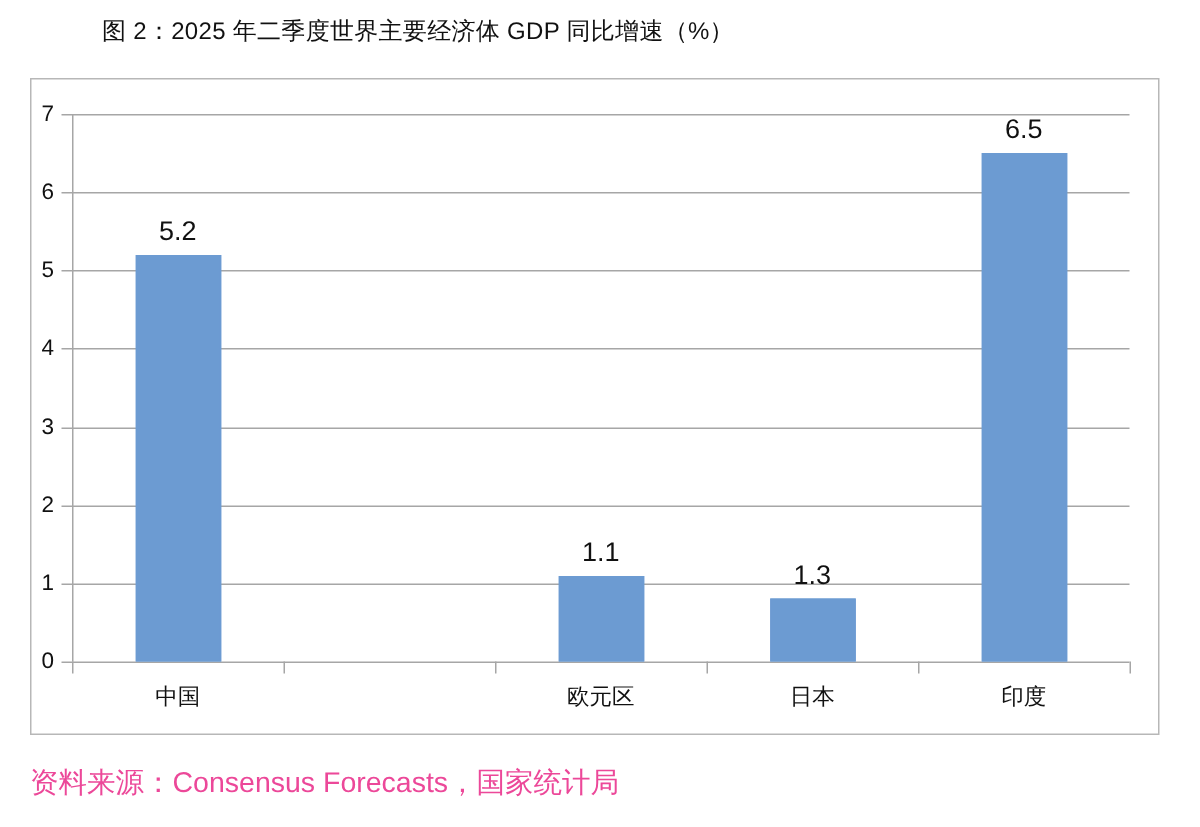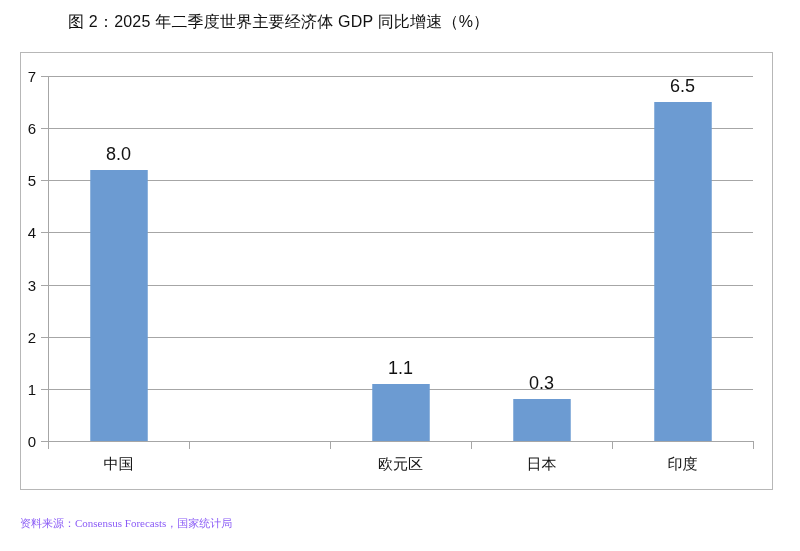--- a/index.html
+++ b/index.html
@@ -153,25 +153,24 @@
     font-size: 15px;
     color: #111111;
     white-space: nowrap;
   }
 
   
   .source-note {
     position: absolute;
     left: 20px;
     top: 513px;
-    font-size: 11px;
+    font-size: 19px;
     line-height: 20px;
-    color: #8b5cf6;
-    white-space: nowrap;
-    font-family: Liberation Serif, serif;
+    color: #ec4899;
+    white-space: nowrap;
   }
 </style>
 </head>
 <body>
 
 <div class="page">
 
   <div class="fig-title">图 2：2025 年二季度世界主要经济体 GDP 同比增速（%）</div>
 
   <div class="chart-frame">
@@ -202,34 +201,34 @@
           <div class="ytick" style="top: 14.2857%;"></div>
           <div class="ylabel" style="top: 14.2857%;">6</div>
           <div class="gridline" style="top: 0%;"></div>
           <div class="ytick" style="top: 0%;"></div>
           <div class="ylabel" style="top: 0%;">7</div>
         </div>
 
       <div class="bars" id="bars-layer">
           <div class="bar-slot" style="left: 0%; width: 20%;">
             <div class="bar" title="中国 5.2" style="height: 74.2857%; background: rgb(108, 155, 210); border-color: rgb(108, 155, 210);"></div>
-            <div class="bar-value" style="bottom: calc(74.2857% + 5px);">8.0</div>
+            <div class="bar-value" style="bottom: calc(74.2857% + 5px);">5.2</div>
             <div class="cat-label">中国</div>
           </div>
           <div class="xtick" style="left: 20%;"></div>
           <div class="xtick" style="left: 40%;"></div>
           <div class="bar-slot" style="left: 40%; width: 20%;">
             <div class="bar" title="欧元区 1.1" style="height: 15.7143%; background: rgb(108, 155, 210); border-color: rgb(108, 155, 210);"></div>
             <div class="bar-value" style="bottom: calc(15.7143% + 5px);">1.1</div>
             <div class="cat-label">欧元区</div>
           </div>
           <div class="xtick" style="left: 60%;"></div>
           <div class="bar-slot" style="left: 60%; width: 20%;">
             <div class="bar" title="日本 0.8" style="height: 11.4286%; background: rgb(108, 155, 210); border-color: rgb(108, 155, 210);"></div>
-            <div class="bar-value" style="bottom: calc(11.4286% + 5px);">0.3</div>
+            <div class="bar-value" style="bottom: calc(11.4286% + 5px);">1.3</div>
             <div class="cat-label">日本</div>
           </div>
           <div class="xtick" style="left: 80%;"></div>
           <div class="bar-slot" style="left: 80%; width: 20%;">
             <div class="bar" title="印度 6.5" style="height: 92.8571%; background: rgb(108, 155, 210); border-color: rgb(108, 155, 210);"></div>
             <div class="bar-value" style="bottom: calc(92.8571% + 5px);">6.5</div>
             <div class="cat-label">印度</div>
           </div>
           <div class="xtick" style="left: 100%;"></div>
           <div class="xtick" style="left: 0%;"></div>

